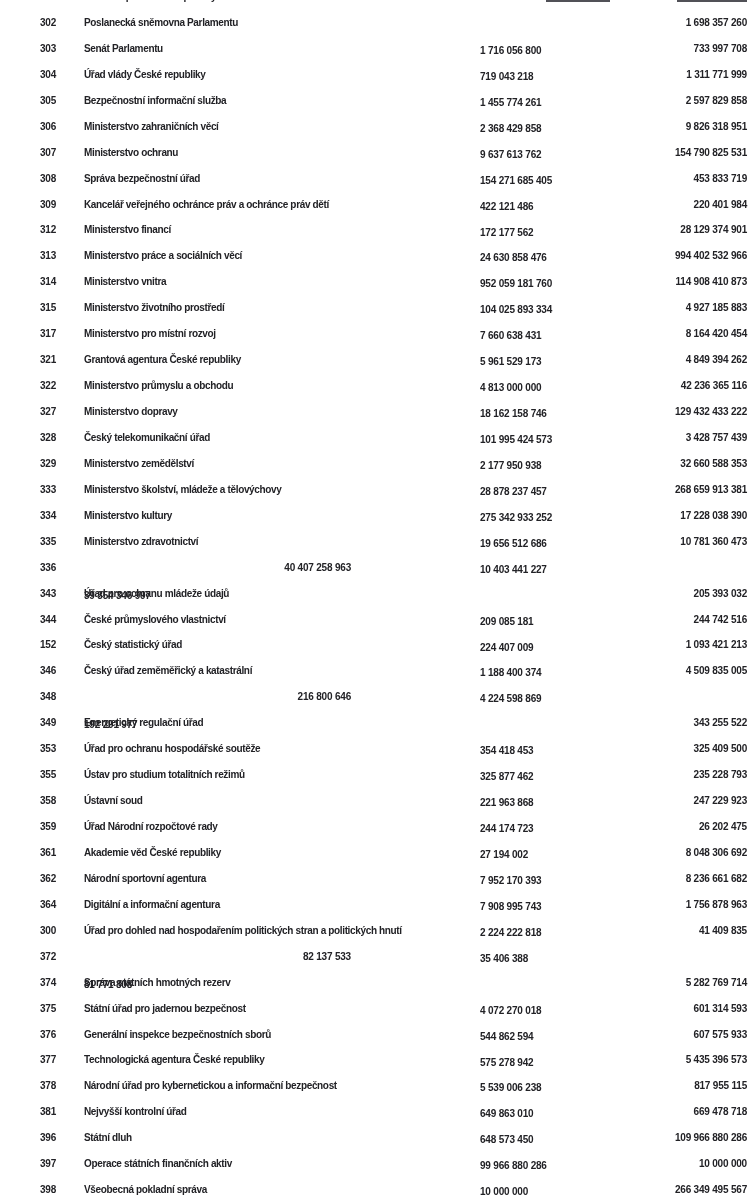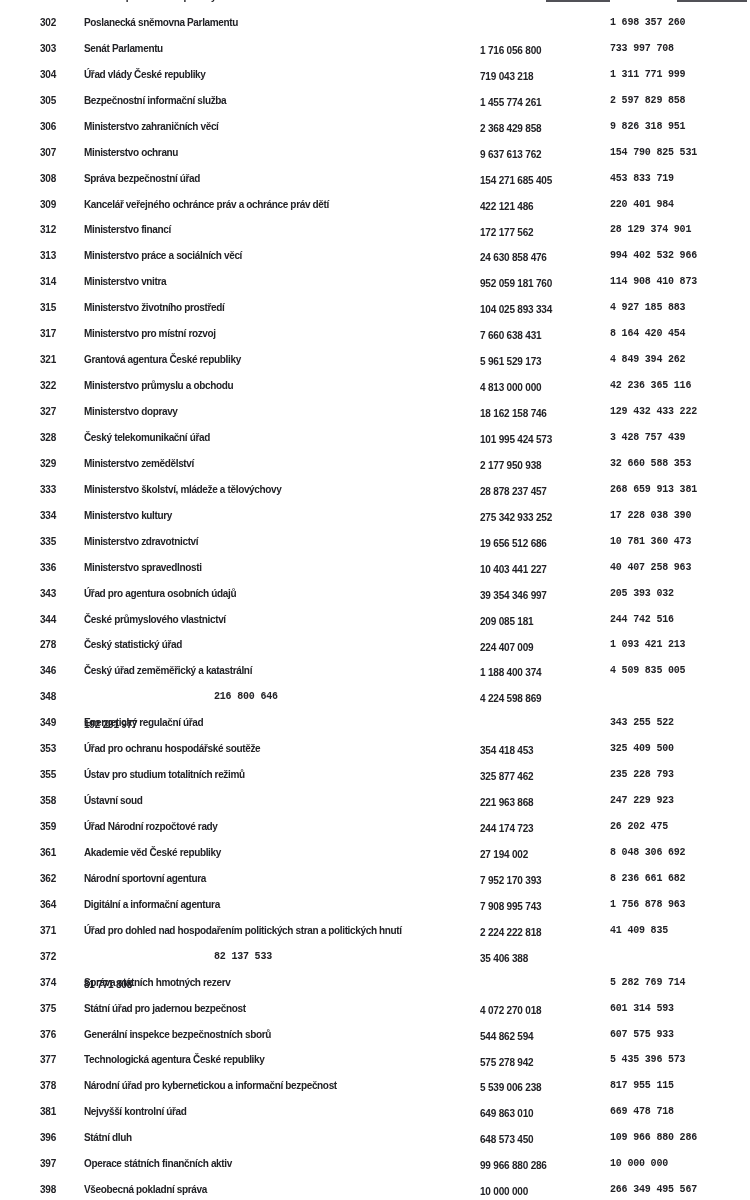--- a/index.html
+++ b/index.html
@@ -20,21 +20,21 @@
     padding:0 3px 0 40px;
     box-sizing:border-box;
     font-size:10px;
     letter-spacing:-0.2px;
     white-space:nowrap;
     align-items:stretch;
   }
   .cid{flex:0 0 44px;text-align:left;}
   .cname{flex:1 1 auto;overflow:hidden;letter-spacing:-0.35px;}
   .c1{flex:0 0 130px;text-align:left;margin-top:28px;}
-  .c2{flex:0 0 137px;text-align:left;font-family:Liberation Mono, monospace;}
+  .c2{flex:0 0 137px;text-align:right;}
   
   .partial{margin-top:-16px;position:relative;}
   .partial .c1::after{
     content:"";position:absolute;top:15.2px;right:140px;
     width:64px;height:2.4px;background:#515157;
   }
   .partial .c2::after{
     content:"";position:absolute;top:15.2px;right:3px;
     width:70px;height:2.4px;background:#515157;
   }
@@ -173,38 +173,37 @@
         <span class="c2">17 228 038 390</span>
       </div>
       <div class="row">
         <span class="cid">335</span>
         <span class="cname">Ministerstvo zdravotnictví</span>
         <span class="c1">10 403 441 227</span>
         <span class="c2">10 781 360 473</span>
       </div>
       <div class="row">
         <span class="cid">336</span>
-        <span class="cname">Ministerstvo spravedlnosti</span>
         <span class="c1">39 354 346 997</span>
         <span class="c2">40 407 258 963</span>
       </div>
       <div class="row">
         <span class="cid">343</span>
-        <span class="cname">Úřad pro agentura osobních údajů</span>
+        <span class="cname">Úřad pro ochranu mládeže údajů</span>
         <span class="c1">209 085 181</span>
         <span class="c2">205 393 032</span>
       </div>
       <div class="row">
         <span class="cid">344</span>
         <span class="cname">České průmyslového vlastnictví</span>
         <span class="c1">224 407 009</span>
         <span class="c2">244 742 516</span>
       </div>
       <div class="row">
-        <span class="cid">278</span>
+        <span class="cid">152</span>
         <span class="cname">Český statistický úřad</span>
         <span class="c1">1 188 400 374</span>
         <span class="c2">1 093 421 213</span>
       </div>
       <div class="row">
         <span class="cid">346</span>
         <span class="cname">Český úřad zeměměřický a katastrální</span>
         <span class="c1">4 224 598 869</span>
         <span class="c2">4 509 835 005</span>
       </div>
@@ -255,21 +254,21 @@
         <span class="c1">7 908 995 743</span>
         <span class="c2">8 236 661 682</span>
       </div>
       <div class="row">
         <span class="cid">364</span>
         <span class="cname">Digitální a informační agentura</span>
         <span class="c1">2 224 222 818</span>
         <span class="c2">1 756 878 963</span>
       </div>
       <div class="row">
-        <span class="cid">371</span>
+        <span class="cid">300</span>
         <span class="cname">Úřad pro dohled nad hospodařením politických stran a politických hnutí</span>
         <span class="c1">35 406 388</span>
         <span class="c2">41 409 835</span>
       </div>
       <div class="row">
         <span class="cid">372</span>
         <span class="c1">81 771 808</span>
         <span class="c2">82 137 533</span>
       </div>
       <div class="row">

